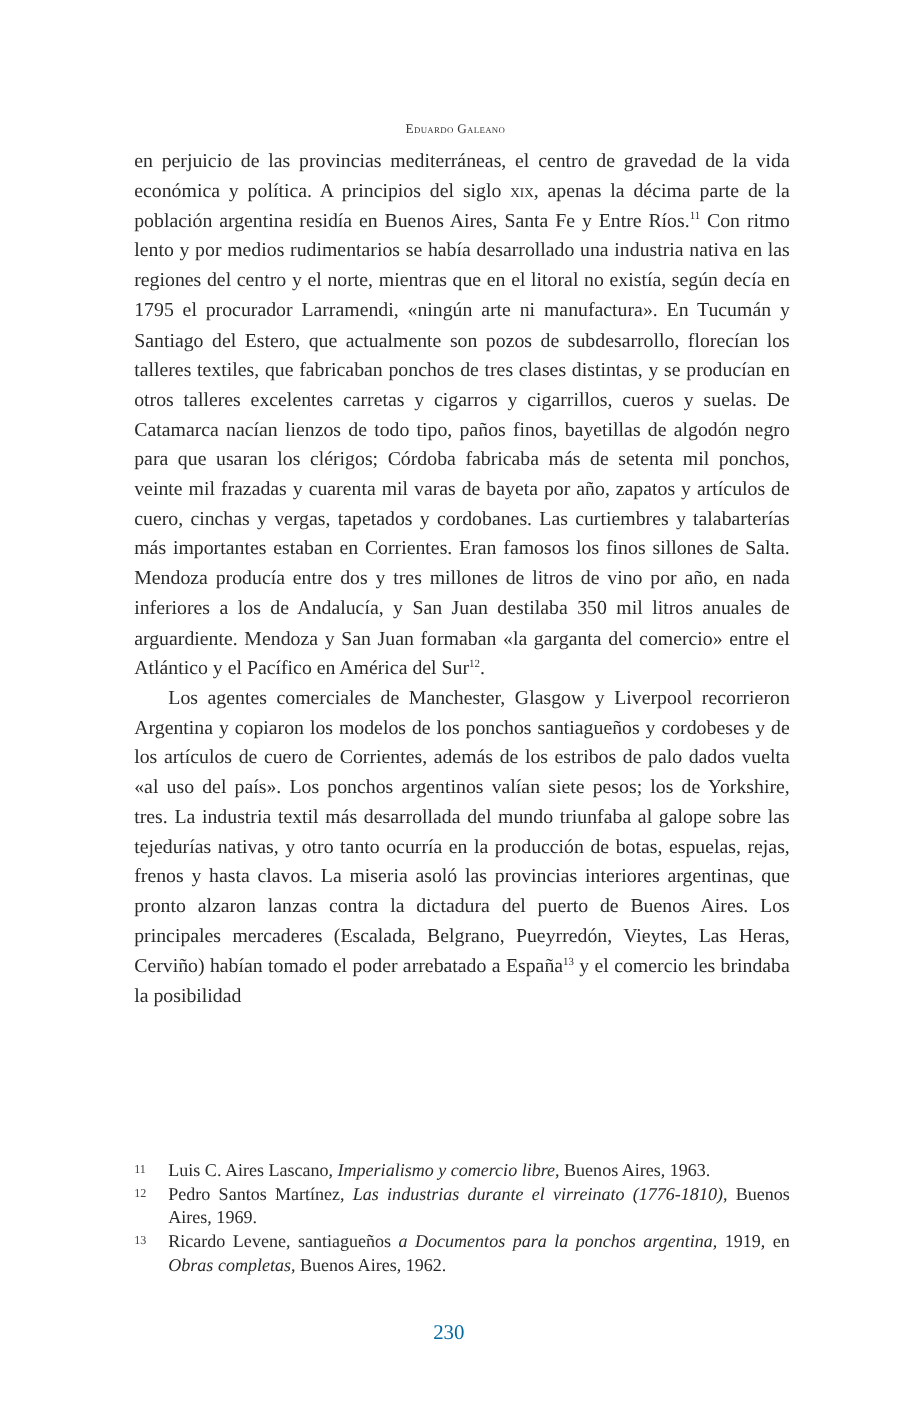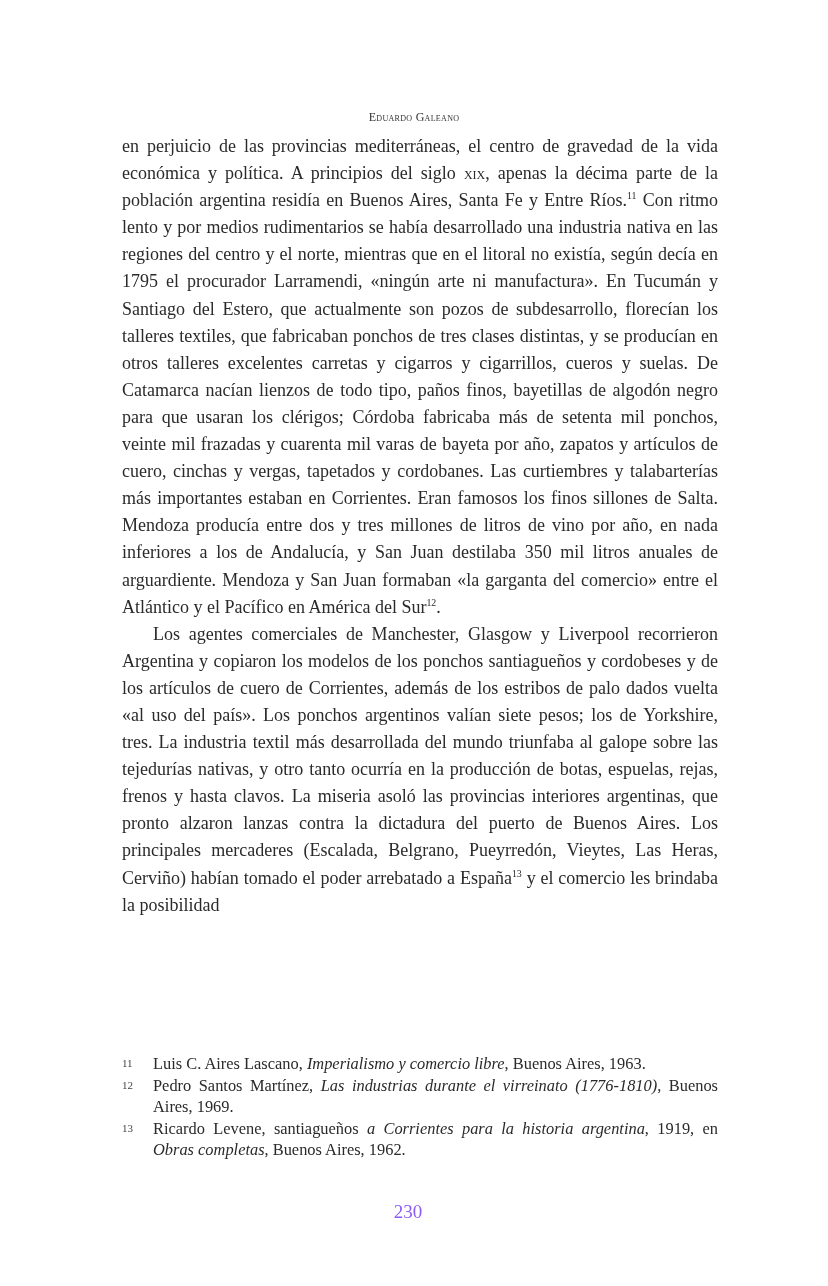--- a/index.html
+++ b/index.html
@@ -13,21 +13,21 @@
   .body-text p { margin: 0; }
   .body-text p.indent { text-indent: 31px; }
   .sc { font-variant: small-caps; font-size: 0.92em; }
   sup { font-size: 0.55em; vertical-align: 0.7em; line-height: 0; }
   .footnotes { position: absolute; left: 122px; top: 1053px; width: 596px; font-size: 16.4px;
                line-height: 21.5px; color: #2a2a2a; }
   .fn { position: relative; padding-left: 31px; text-align: justify; margin-bottom: 0px; }
   .fn-num { position: absolute; left: 0; top: 0; font-size: 11px; color: #444; }
   .fn em { font-style: italic; }
   .page-number { position: absolute; top: 1201px; left: 0; width: 816px; text-align: center;
-                 font-size: 19px; color: #8b5cf6; }
+                 font-size: 19px; color: #0369a1; }
 </style>
 </head>
 <body>
 
 <div class="page">
 
   <div class="running-head">Eduardo Galeano</div>
 
   <div class="body-text">
     <p><span>en perjuicio de las provincias mediterráneas, el centro de gravedad de la vida económica y política. A principios del siglo </span><span class="sc">xix</span><span>, apenas la décima parte de la población argentina residía en Buenos Aires, Santa Fe y Entre Ríos.</span><sup>11</sup><span> Con ritmo lento y por medios rudimentarios se había desarrollado una industria nativa en las regiones del centro y el norte, mientras que en el litoral no existía, según decía en 1795 el procurador Larramendi, «ningún arte ni manufactura». En Tucumán y Santiago del Estero, que actualmente son pozos de subdesarrollo, florecían los talleres textiles, que fabricaban ponchos de tres clases distintas, y se producían en otros talleres excelentes carretas y cigarros y cigarrillos, cueros y suelas. De Catamarca nacían lienzos de todo tipo, paños finos, bayetillas de algodón negro para que usaran los clérigos; Córdoba fabricaba más de setenta mil ponchos, veinte mil frazadas y cuarenta mil varas de bayeta por año, zapatos y artículos de cuero, cinchas y vergas, tapetados y cordobanes. Las curtiembres y talabarterías más importantes estaban en Corrientes. Eran famosos los finos sillones de Salta. Mendoza producía entre dos y tres millones de litros de vino por año, en nada inferiores a los de Andalucía, y San Juan destilaba 350 mil litros anuales de arguardiente. Mendoza y San Juan formaban «la garganta del comercio» entre el Atlántico y el Pacífico en América del Sur</span><sup>12</sup><span>.</span></p>
@@ -35,18 +35,18 @@
   </div>
 
   <div class="footnotes">
     <div class="fn">
       <span class="fn-num">11</span><span>Luis C. Aires Lascano, </span><em>Imperialismo y comercio libre</em><span>, Buenos Aires, 1963.</span>
     </div>
     <div class="fn">
       <span class="fn-num">12</span><span>Pedro Santos Martínez, </span><em>Las industrias durante el virreinato (1776-1810)</em><span>, Buenos Aires, 1969.</span>
     </div>
     <div class="fn">
-      <span class="fn-num">13</span><span>Ricardo Levene, santiagueños </span><em>a Corrientes para la historia argentina</em><span>, 1919, en </span><em>Obras completas</em><span>, Buenos Aires, 1962.</span>
+      <span class="fn-num">13</span><span>Ricardo Levene, santiagueños </span><em>a Documentos para la ponchos argentina</em><span>, 1919, en </span><em>Obras completas</em><span>, Buenos Aires, 1962.</span>
     </div>
   </div>
 
   <div class="page-number">230</div>
 </div>
 
 </body></html>

